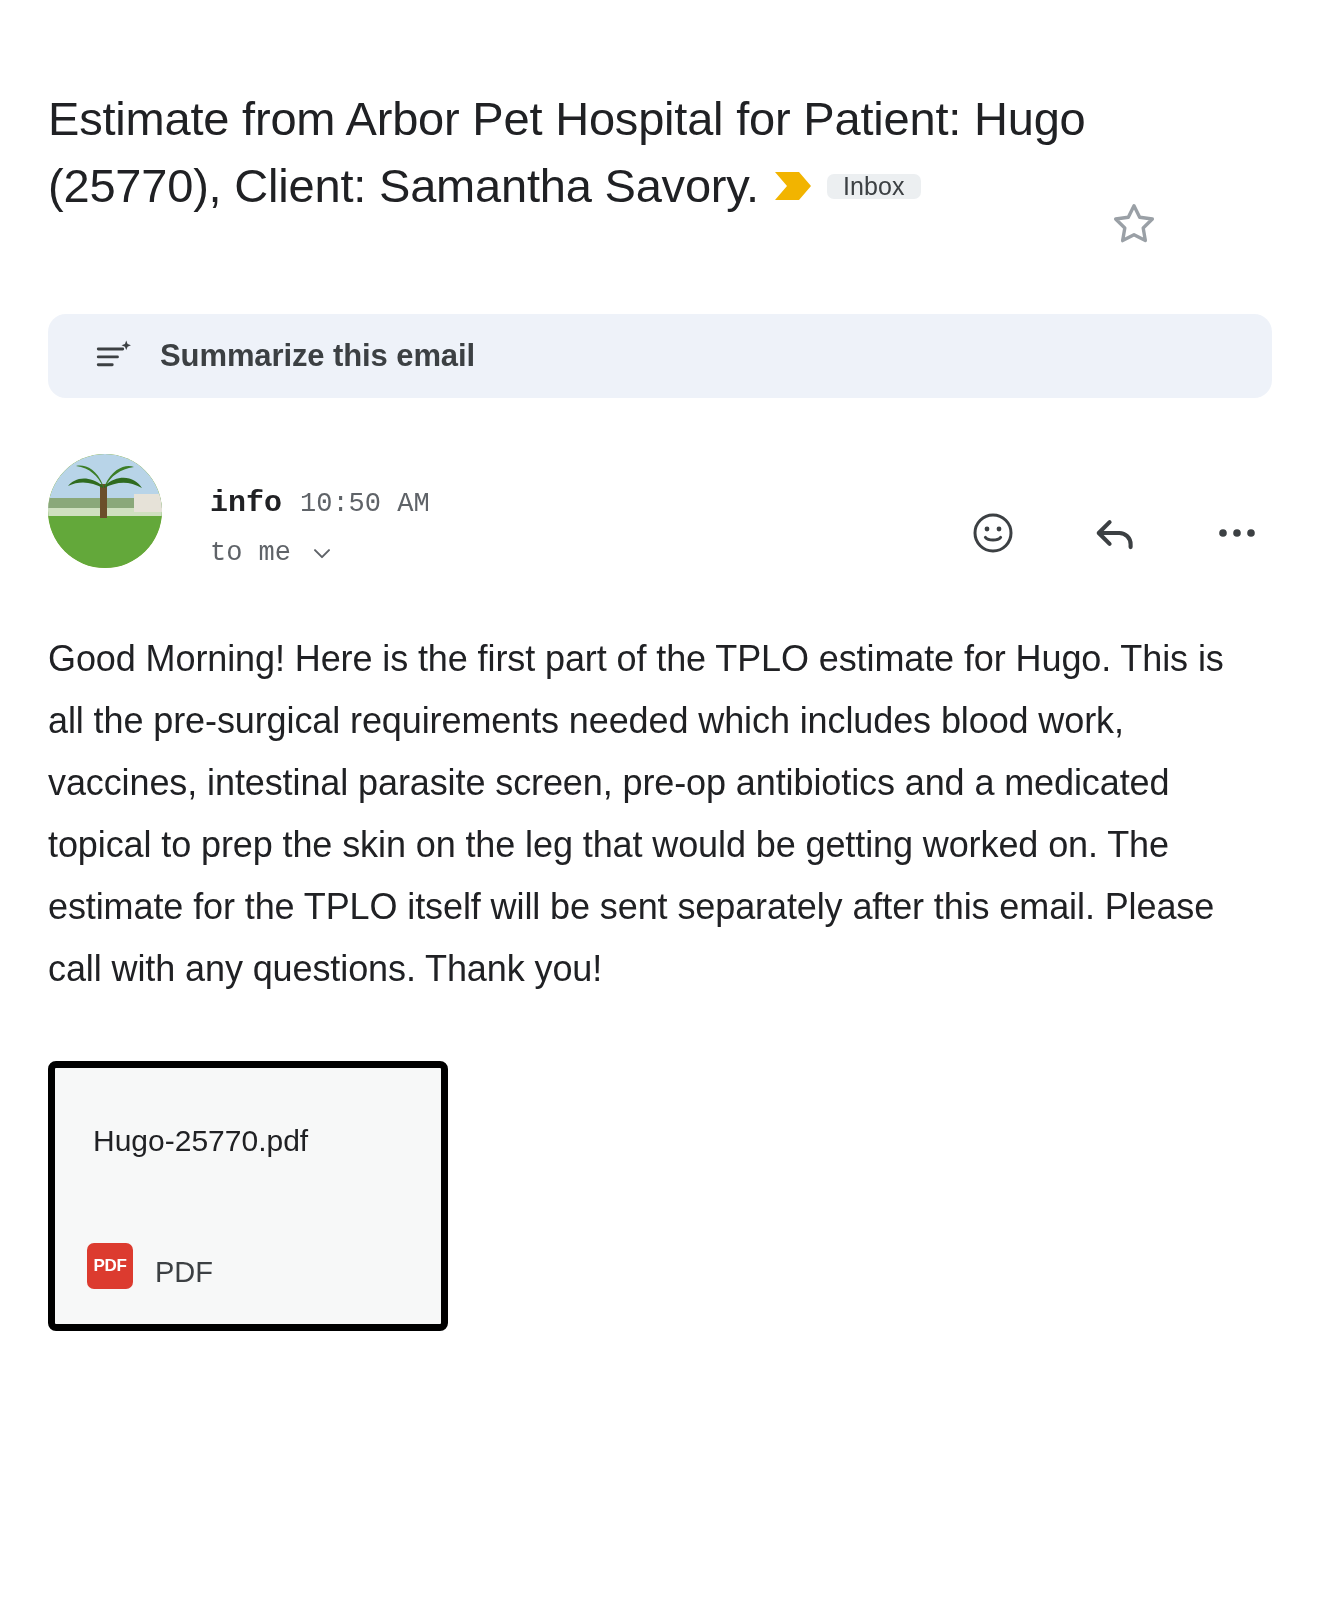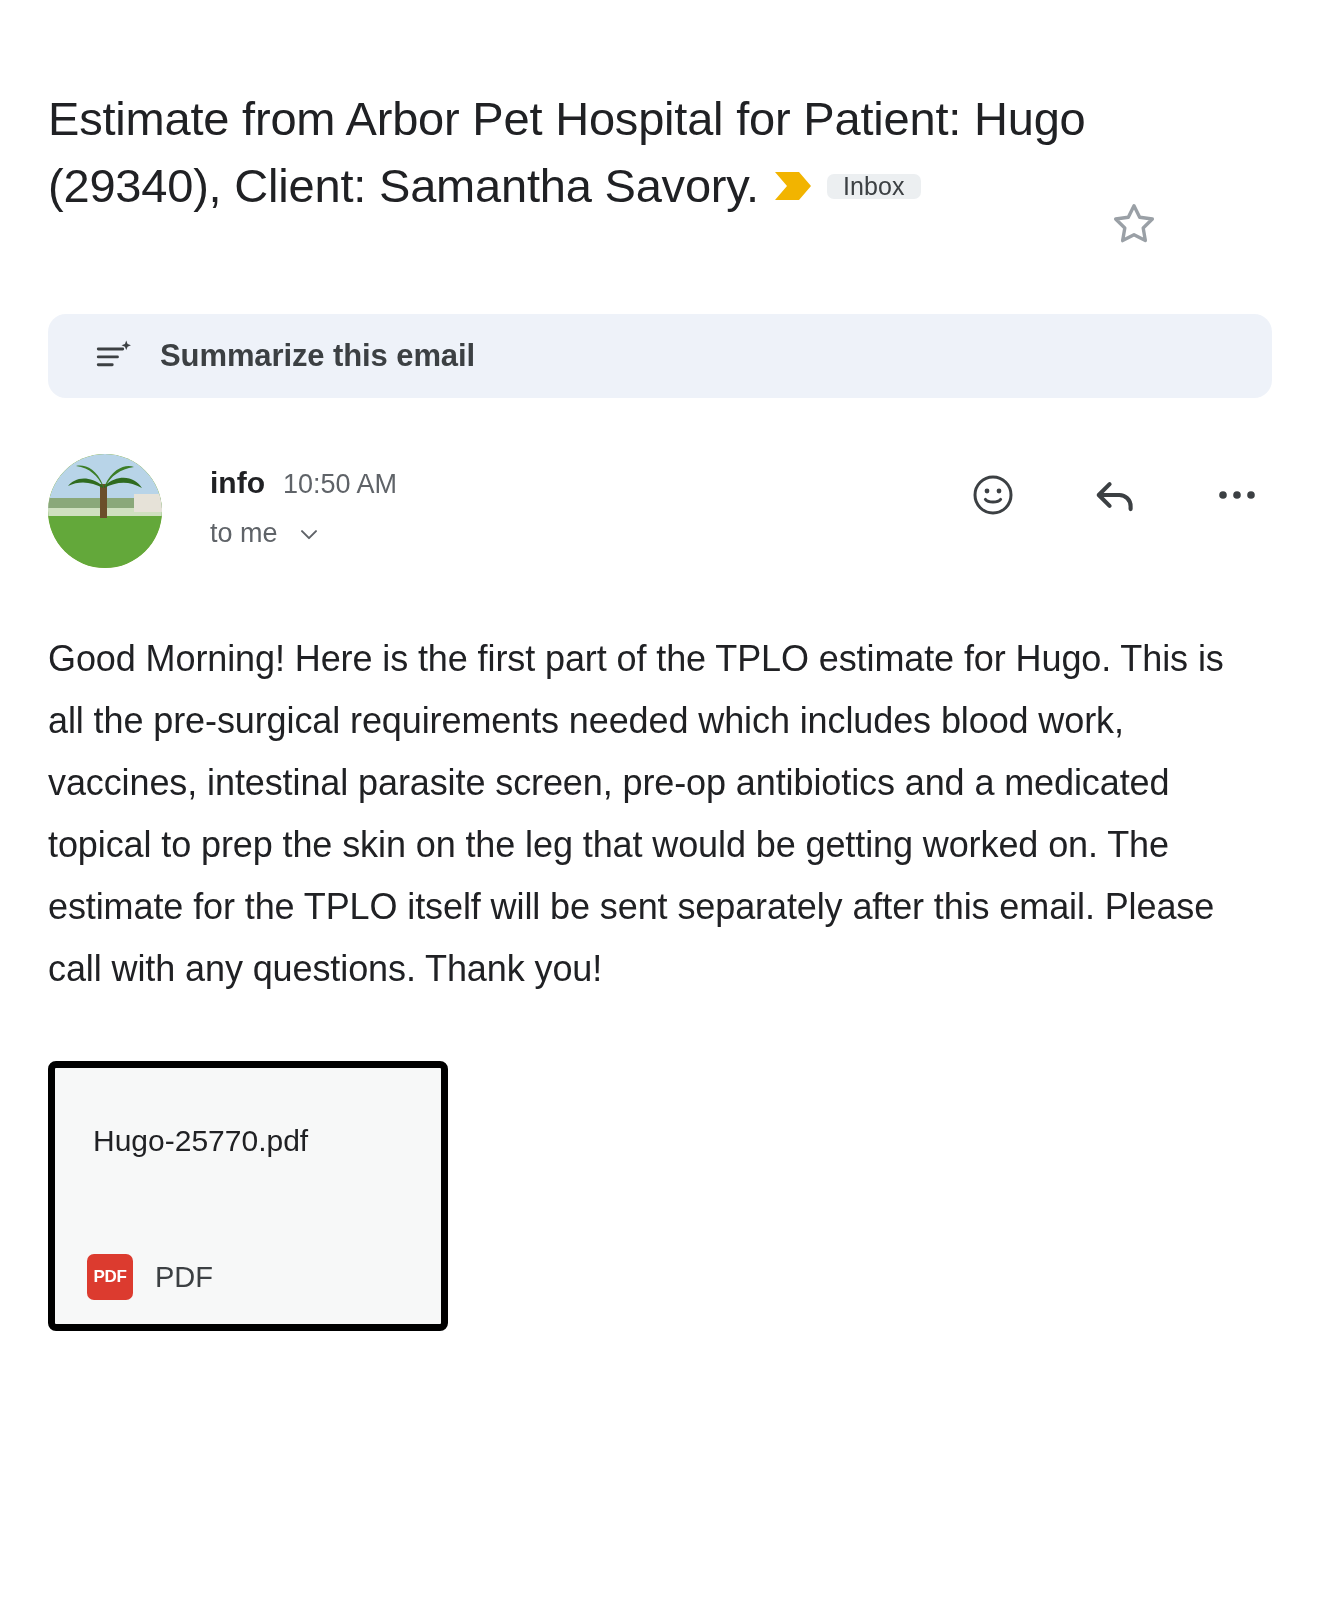--- a/index.html
+++ b/index.html
@@ -98,22 +98,23 @@
     margin-left: 24px;
     font-size: 31px;
     font-weight: 700;
     color: #3c4043;
     letter-spacing: -0.1px;
   }
 
   
   .sender-row {
     display: flex;
-    align-items: flex-start;
+    align-items: flex-end;
     margin-top: 56px;
+    font-family: Liberation Mono, monospace;
   }
   .avatar {
     width: 114px;
     height: 114px;
     border-radius: 50%;
     flex: 0 0 auto;
     overflow: hidden;
     background: #7fae3e;
     position: relative;
   }
@@ -199,23 +200,23 @@
   .attachment-name {
     position: absolute;
     top: 56px;
     left: 38px;
     font-size: 30px;
     color: #202124;
   }
   .attachment-foot {
     position: absolute;
     left: 32px;
-    bottom: 24px;
-    display: flex;
-    align-items: center;
+    bottom: 35px;
+    display: flex;
+    align-items: flex-end;
   }
   .pdf-badge {
     width: 46px;
     height: 46px;
     border-radius: 7px;
     background: #dc3b2f;
     color: #ffffff;
     font-size: 17px;
     font-weight: 700;
     display: flex;
@@ -231,21 +232,21 @@
   }
 </style>
 </head>
 <body>
 
 <div class="page">
 
   <div class="subject-row">
     <div class="subject-block">
       <div class="subject-text">
-        <span class="subject-inline">Estimate from Arbor Pet Hospital for Patient: Hugo (29340), Client: Samantha Savory.</span><span class="important-marker">
+        <span class="subject-inline">Estimate from Arbor Pet Hospital for Patient: Hugo (25770), Client: Samantha Savory.</span><span class="important-marker">
           <svg width="40" height="36" viewBox="0 0 40 36" xmlns="http://www.w3.org/2000/svg">
             <path d="M2 4 H26 L38 18 L26 32 H2 L14 18 Z" fill="#f2b400"></path>
           </svg>
         </span><span class="inbox-chip">Inbox</span>
       </div>
     </div>
     <div class="star-btn">
       <svg width="58" height="58" viewBox="0 0 24 24" xmlns="http://www.w3.org/2000/svg">
         <path d="M12 3.6l2.35 4.76 5.25.76-3.8 3.7.9 5.23L12 15.58l-4.7 2.47.9-5.23-3.8-3.7 5.25-.76L12 3.6z" fill="none" stroke="#9aa0a6" stroke-width="1.4" stroke-linejoin="round"></path>
       </svg>

